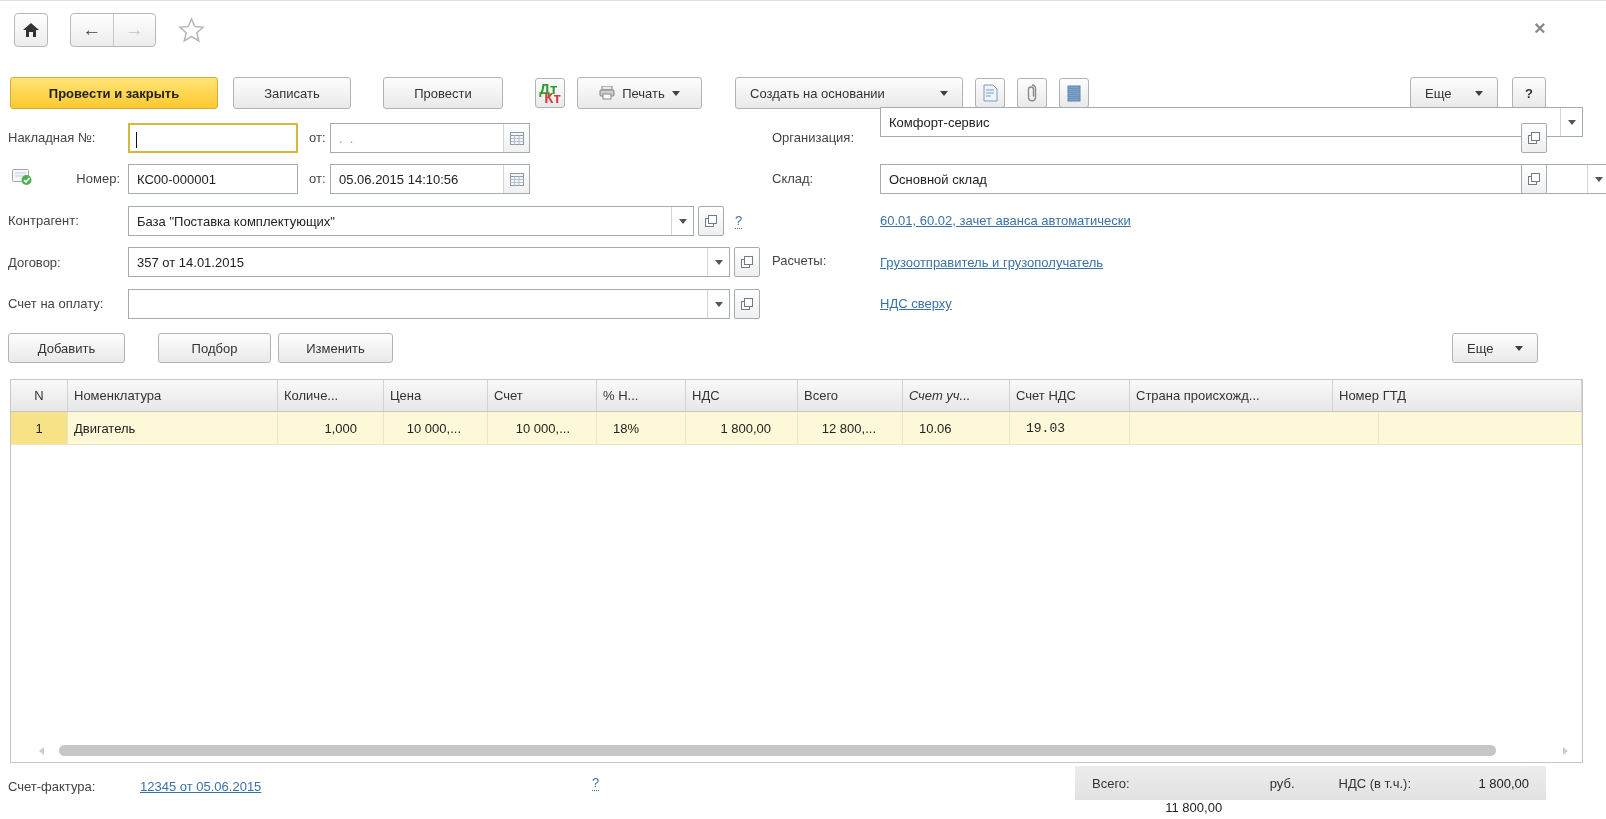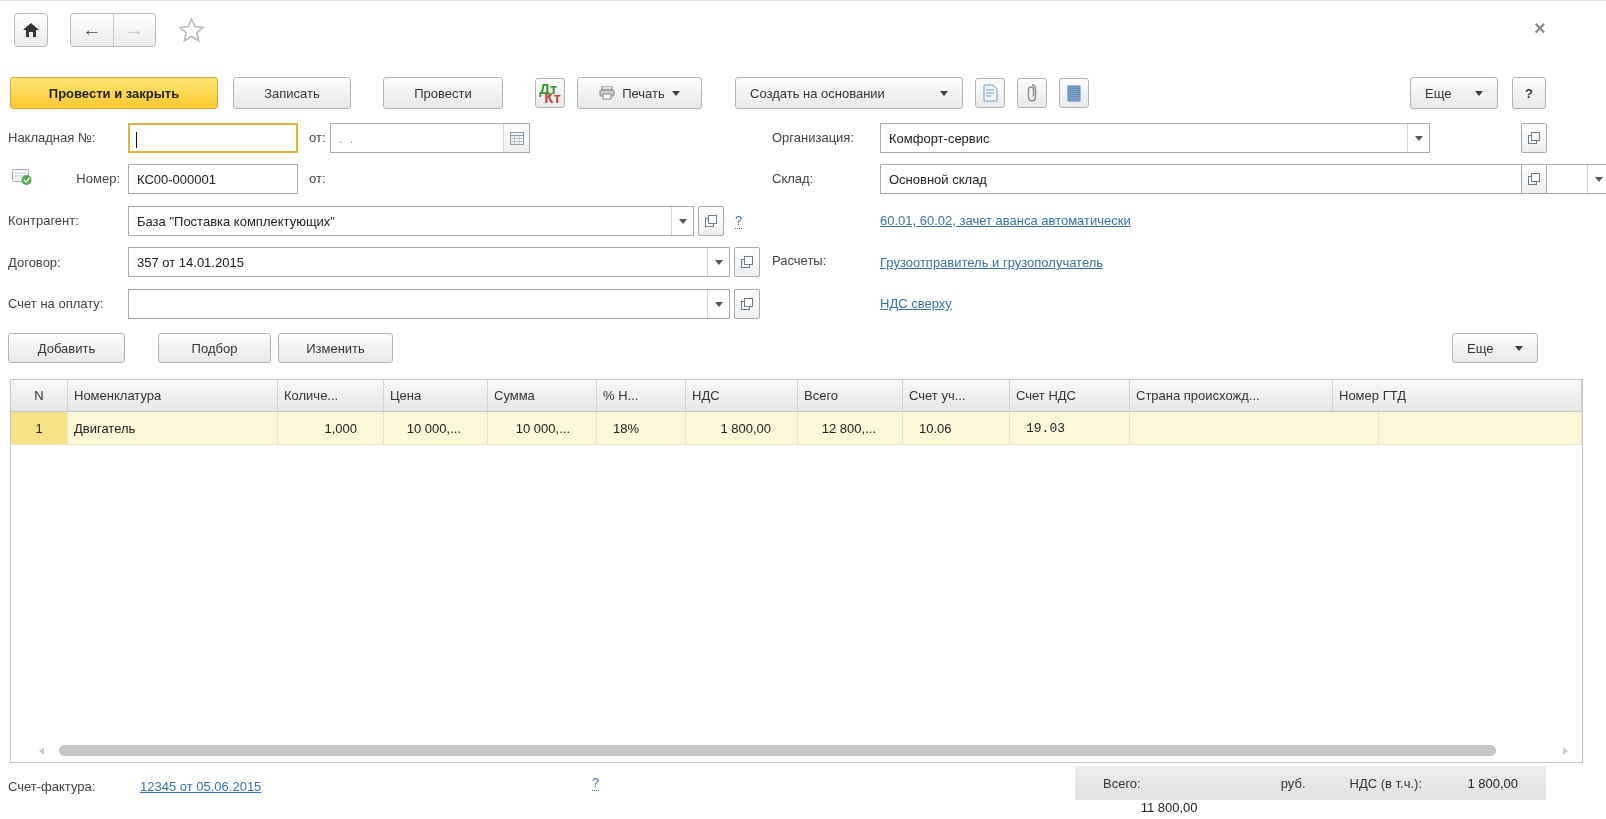--- a/index.html
+++ b/index.html
@@ -49,22 +49,22 @@
   .cell.m { padding-left:16px; }
   .cell.c { justify-content:center; }
   .cell-n { background:#f8e287; }
   .hscroll { position:absolute; left:14px; right:14px; bottom:5px; height:13px; }
   .hthumb { position:absolute; left:34px; right:72px; top:1px; height:11px; background:#c6c6c6; border-radius:6px; }
   .harrow { position:absolute; top:3px; width:0; height:0; border-top:4px solid transparent; border-bottom:4px solid transparent; }
   .harrow.l { left:14px; border-right:5px solid #cccccc; }
   .harrow.rt { right:0px; border-left:5px solid #cccccc; }
 
   
-  .totals { position:absolute; left:1075px; top:765px; width:471px; height:34px; background:linear-gradient(#ececec,#e2e2e2); display:flex; align-items:center; font-size:13px; color:#333; padding:0 28px; }
-  .totals .t-val { width:128px; text-align:left; color:#222;margin-top:48px; }
+  .totals { position:absolute; left:1075px; top:765px; width:471px; height:34px; background:linear-gradient(#ececec,#e2e2e2); display:flex; align-items:center; font-size:13px; color:#333; padding:0 17px; }
+  .totals .t-val { width:128px; text-align:center; color:#222;margin-top:48px; }
   .totals .t-cur { margin-left:12px; }
   .totals .t-vlab { margin-left:44px; }
   .totals .t-vval { flex:1; text-align:right; color:#222; }
 
   svg { display:block; }
 </style>
 </head>
 <body>
 
 <div class="app">
@@ -187,20 +187,35 @@
         <line x1="3" y1="8" x2="14" y2="8" stroke="#c3ccd4"></line>
         <circle cx="14.5" cy="12" r="5" fill="#4caf50"></circle>
         <path d="M12 12 L14 14 L17.5 10" fill="none" stroke="#fff" stroke-width="1.6"></path>
       </svg>
   </span>
   <div class="label" style="left:8px; top:170px; width:112px; text-align:right;">Номер:</div>
   <div class="combo" style="left:128px; top:163px; width:170px;">
     <input value="КС00-000001" style="">
   </div>
   <div class="label" style="left:309px; top:170px;">от:</div>
+  <div class="combo" style="left:330px; top:163px; width:200px;">
+    <input value="05.06.2015 14:10:56" style="">
+    <span class="cal-btn">
+      <span>
+        <svg width="14" height="13" viewBox="0 0 14 13">
+            <rect x="0.5" y="0.5" width="13" height="12" fill="#f3f6f9" stroke="#8c9aa8"></rect>
+            <line x1="0.5" y1="3.5" x2="13.5" y2="3.5" stroke="#8c9aa8"></line>
+            <line x1="4.5" y1="3.5" x2="4.5" y2="12.5" stroke="#b5c0ca"></line>
+            <line x1="9" y1="3.5" x2="9" y2="12.5" stroke="#b5c0ca"></line>
+            <line x1="0.5" y1="6.5" x2="13.5" y2="6.5" stroke="#b5c0ca"></line>
+            <line x1="0.5" y1="9.5" x2="13.5" y2="9.5" stroke="#b5c0ca"></line>
+          </svg>
+      </span>
+    </span>
+  </div>
 
   <div class="label" style="left:8px; top:212px;">Контрагент:</div>
   <div class="combo" style="left:128px; top:205px; width:566px;">
     <input value="База &quot;Поставка комплектующих&quot;" style="">
     <span class="combo-dd">
         <span class="dd-arrow"></span>
       </span>
   </div>
   <div class="sq-btn" style="left:698px; top:205px;">
     <span>
@@ -238,21 +253,21 @@
   <div class="sq-btn" style="left:734px; top:288px;">
     <span>
       <svg width="12" height="12" viewBox="0 0 12 12">
           <rect x="0.5" y="3.5" width="8" height="8" fill="#fff" stroke="#6f7d8a"></rect>
           <rect x="3.5" y="0.5" width="8" height="8" fill="#fff" stroke="#6f7d8a"></rect>
         </svg>
     </span>
   </div>
 
   <div class="label" style="left:772px; top:129px;">Организация:</div>
-  <div class="combo" style="left:880px; top:122px; width:550px;">
+  <div class="combo" style="left:880px; top:106px; width:703px;">
     <input value="Комфорт-сервис" style="">
     <span class="combo-dd">
         <span class="dd-arrow"></span>
       </span>
   </div>
   <div class="sq-btn" style="left:1521px; top:122px;">
     <span>
       <svg width="12" height="12" viewBox="0 0 12 12">
           <rect x="0.5" y="3.5" width="8" height="8" fill="#fff" stroke="#6f7d8a"></rect>
           <rect x="3.5" y="0.5" width="8" height="8" fill="#fff" stroke="#6f7d8a"></rect>
@@ -294,25 +309,25 @@
     <span>Еще</span>
     <span class="dd-arrow"></span>
   </div>
 
   <div class="grid">
     <div class="grid-header">
         <div class="hcell c" style="width: 57px;">N</div>
         <div class="hcell" style="width: 210px;">Номенклатура</div>
         <div class="hcell" style="width: 106px;">Количе...</div>
         <div class="hcell" style="width: 104px;">Цена</div>
-        <div class="hcell" style="width: 109px;">Сумма</div>
+        <div class="hcell" style="width: 109px;">Счет</div>
         <div class="hcell" style="width: 89px;">% Н...</div>
         <div class="hcell" style="width: 112px;">НДС</div>
         <div class="hcell" style="width: 105px;">Всего</div>
-        <div class="hcell" style="width: 107px;">Счет уч...</div>
+        <div class="hcell" style="width: 107px; font-style: italic;">Счет уч...</div>
         <div class="hcell" style="width: 120px;">Счет НДС</div>
         <div class="hcell" style="flex: 1 1 0%;">Страна происхожд...</div>
         <div class="hcell" style="width: 249px;">Номер ГТД</div>
       </div>
     <div class="grid-body">
         <div class="grid-row">
           <div class="cell c cell-n" style="width: 57px;">1</div>
           <div class="cell l" style="width: 210px;">Двигатель</div>
           <div class="cell r" style="width: 106px;">1,000</div>
           <div class="cell r" style="width: 104px;">10 000,...</div>

